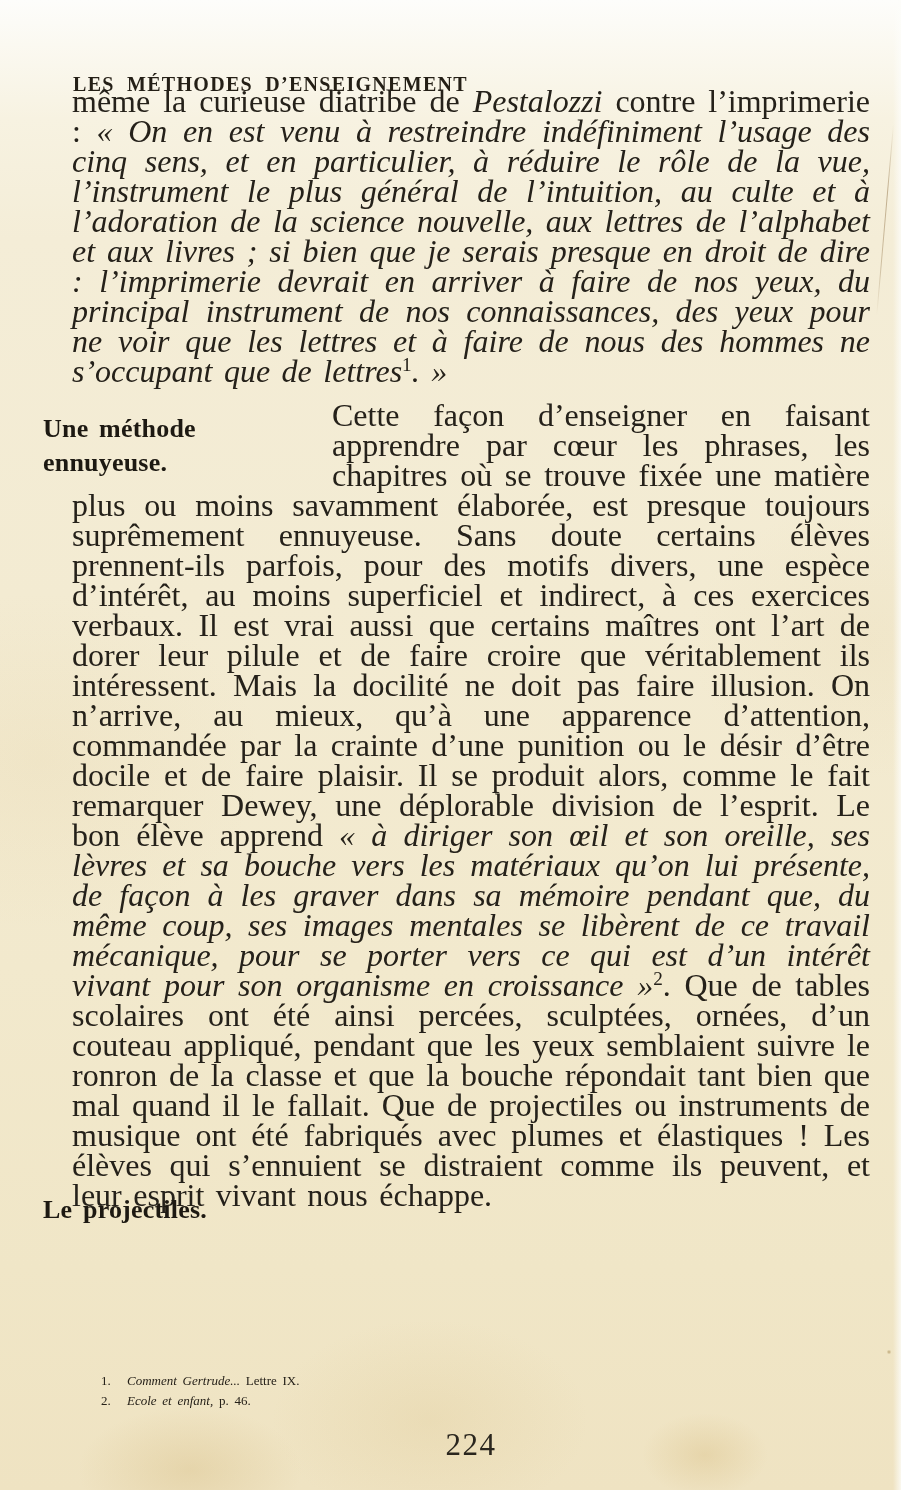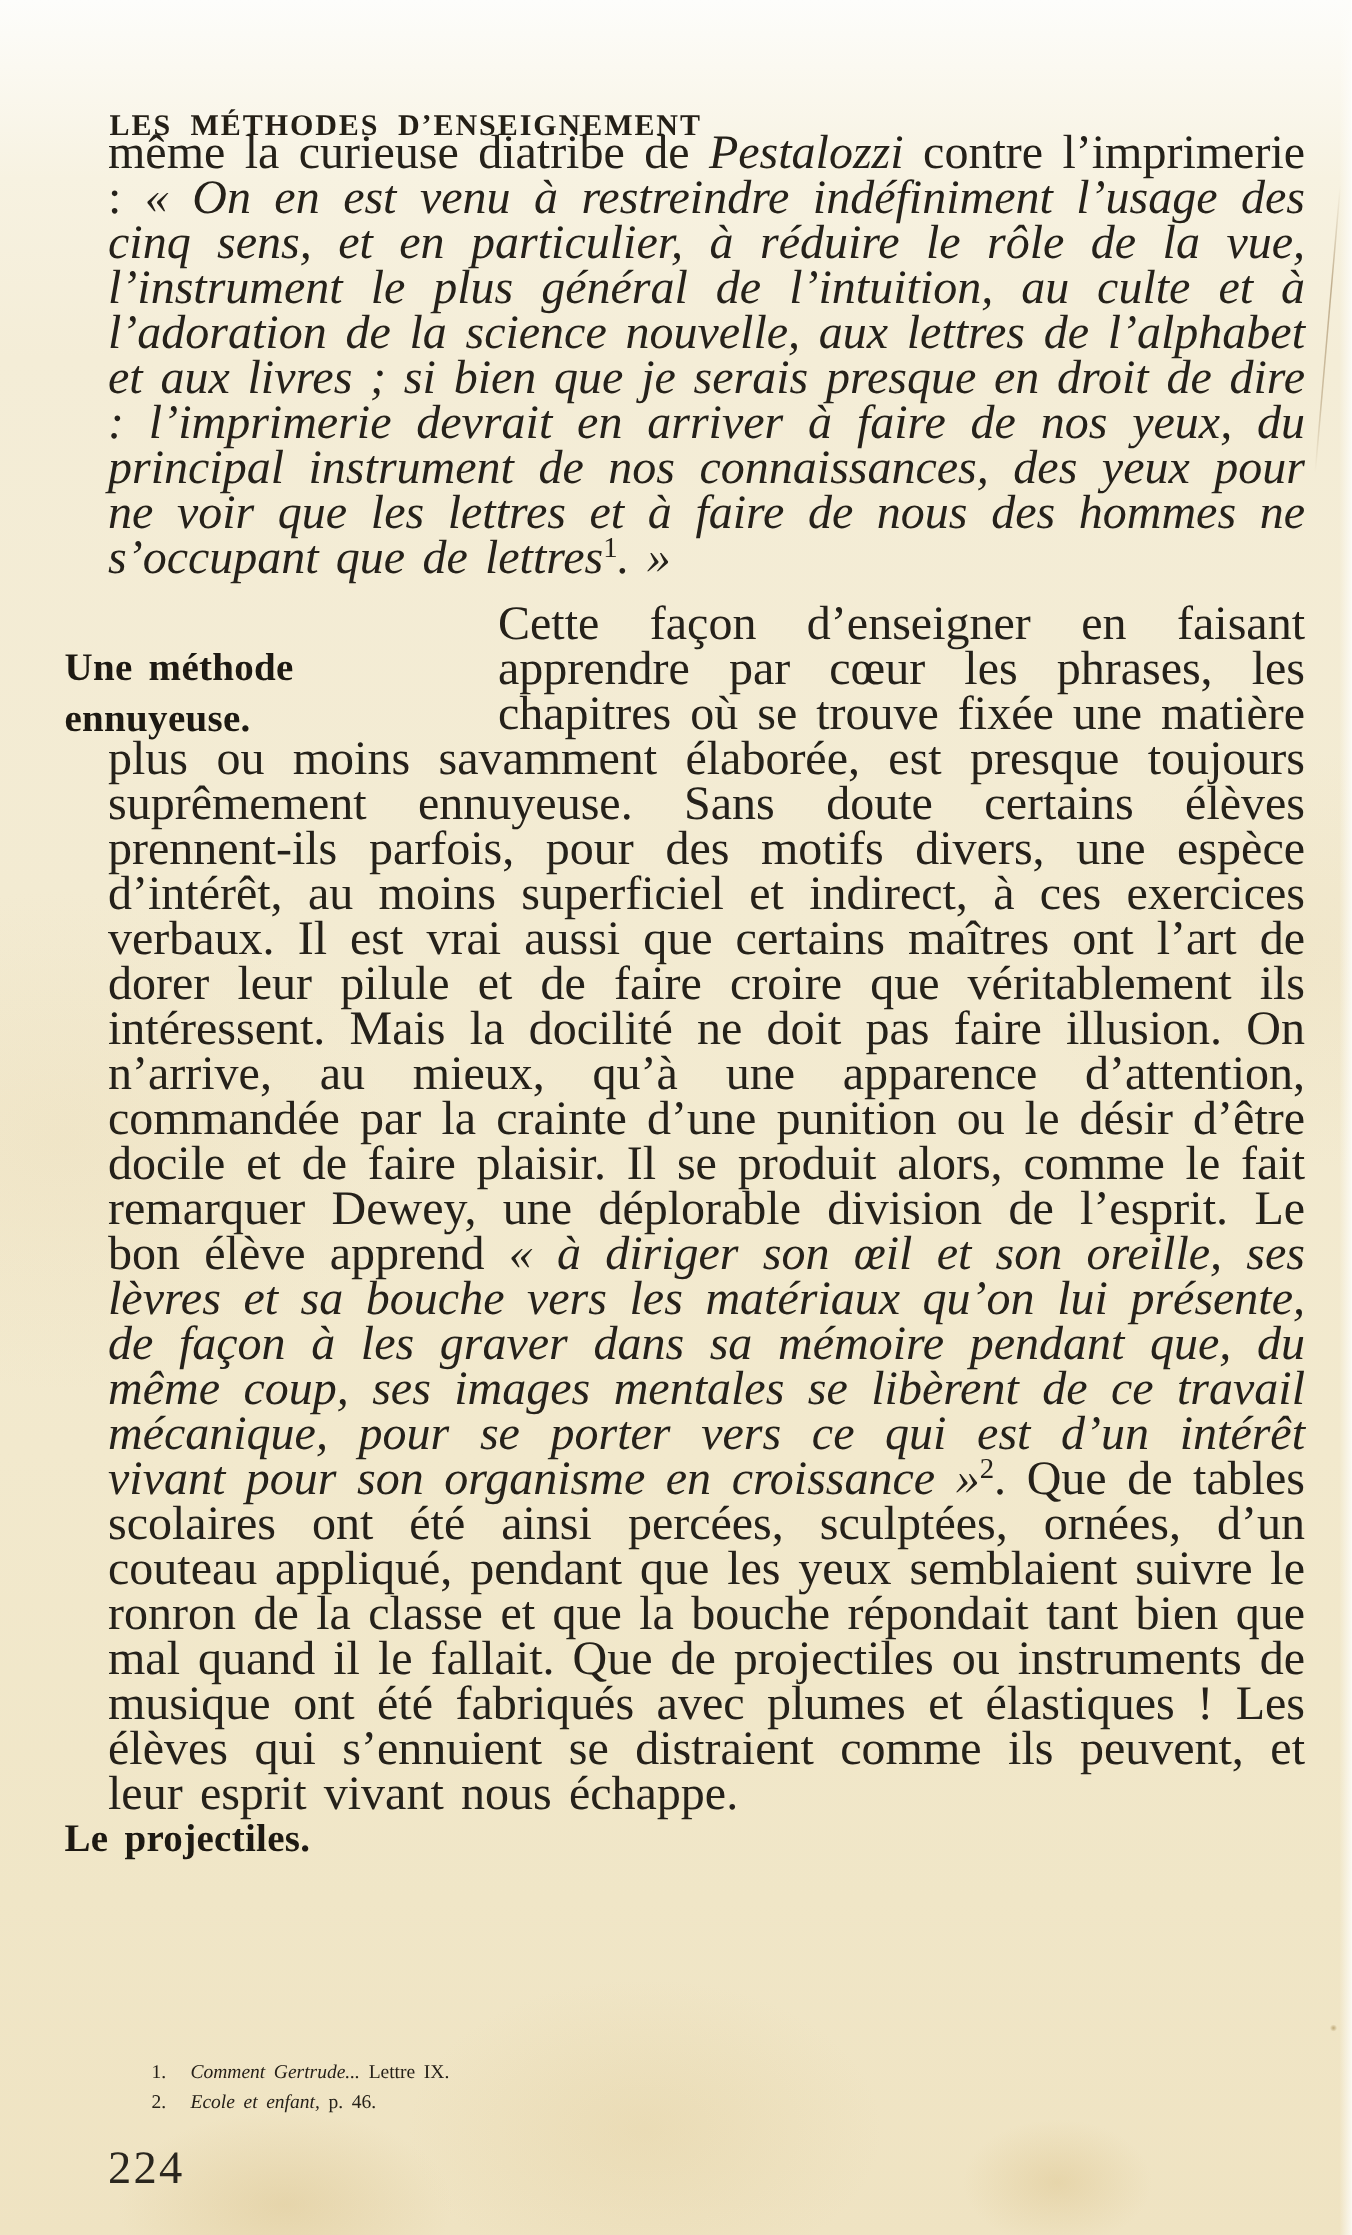--- a/index.html
+++ b/index.html
@@ -31,39 +31,39 @@
   .intro{top:86px;}
   .sec1{top:400px;}
   .sec2{top:1180px;}
   .it{font-style:italic;}
   .cut{float:left;width:260px;}
   .cut-3{height:90px;}
   .cut-2{height:60px;}
   .margin-head{
     position:absolute;left:43px;
     font-weight:bold;font-size:26px;line-height:34px;
-    word-spacing:4px;letter-spacing:0.2px;color:#1d1912;margin-top:16px;
+    word-spacing:4px;letter-spacing:0.2px;color:#1d1912;
   }
   .mh-1{top:412px;width:185px;}
   .mh-2{top:1193px;width:320px;white-space:nowrap;}
   .para{margin:0;}
   .para-indent{margin:0;text-indent:56px;text-align-last:justify;}
   sup.fnref{
     font-size:60%;line-height:0;vertical-align:baseline;
     position:relative;top:-0.55em;font-style:normal;
   }
   .footnotes{
     position:absolute;left:101px;top:1371px;width:560px;
     font-size:13px;line-height:20px;word-spacing:2.5px;color:#262119;
   }
   .footnote{white-space:nowrap;}
   .fn-num{display:inline-block;min-width:26px;}
   .page-number{
     position:absolute;left:72px;top:1427px;width:798px;
-    text-align:left;font-size:31px;letter-spacing:1.5px;color:#2a261e;font-family:Liberation Serif, serif;
+    text-align:center;font-size:31px;letter-spacing:1.5px;color:#2a261e;font-family:Liberation Serif, serif;
   }
   .crease{
     position:absolute;left:893px;top:124px;width:1px;height:192px;
     background:linear-gradient(180deg,rgba(155,130,90,0) 0%,rgba(150,122,80,0.55) 35%,rgba(150,122,80,0.40) 75%,rgba(155,130,90,0) 100%);
     transform:rotate(5deg);transform-origin:top center;
   }
   .edge-shade{
     position:absolute;right:0;top:0;width:8px;height:1490px;
     background:linear-gradient(90deg,rgba(255,255,255,0) 0%,rgba(253,253,250,0.8) 100%);
   }

